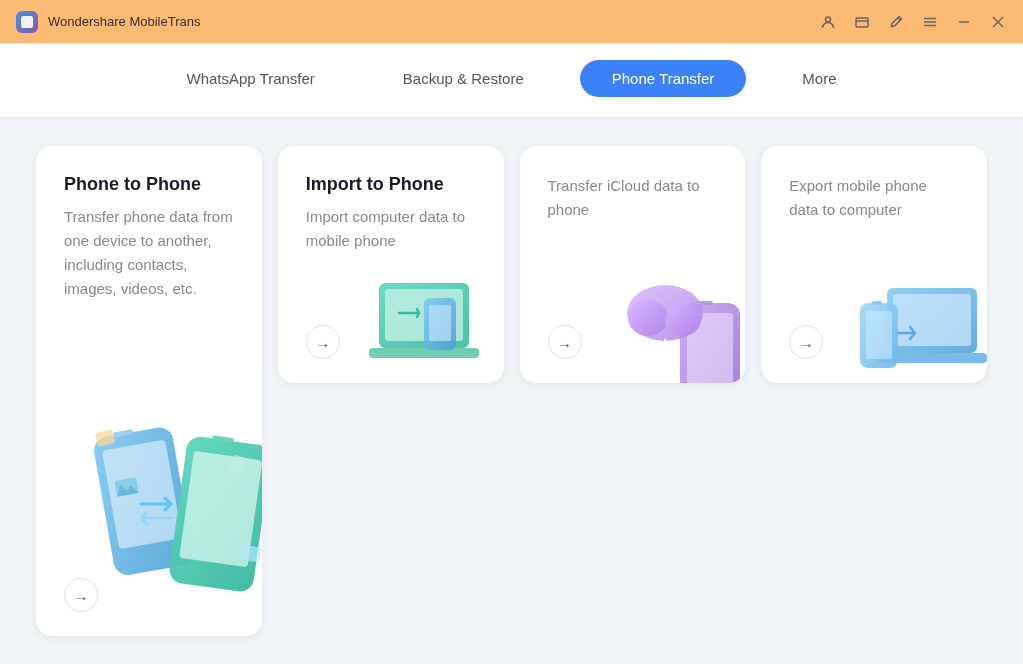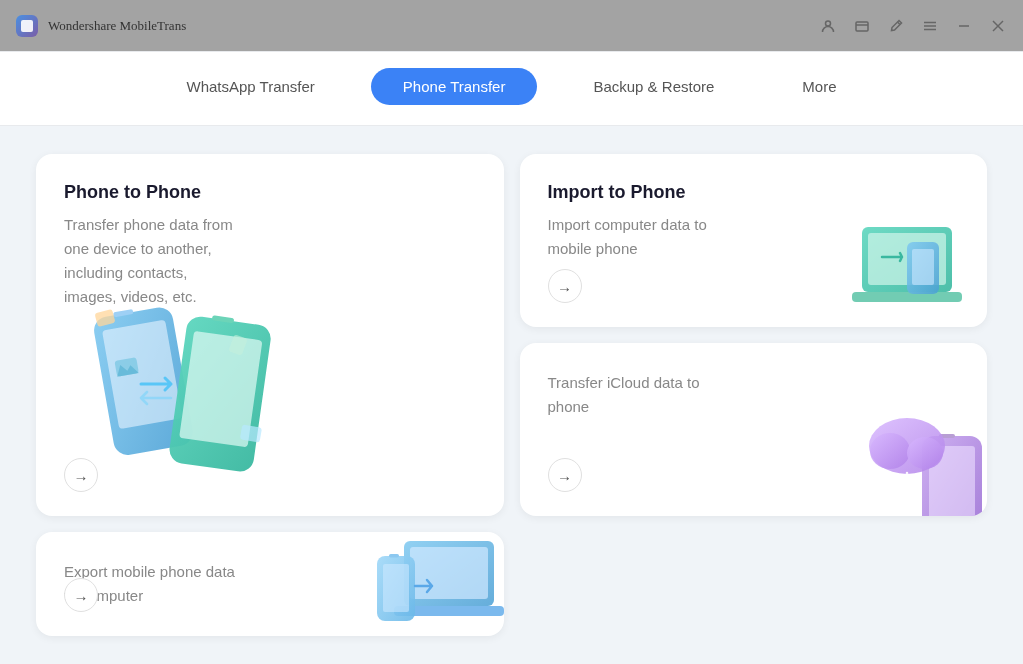--- a/index.html
+++ b/index.html
@@ -11,25 +11,24 @@
       overflow: hidden;
       display: flex;
       flex-direction: column;
     }
 
     
     .titlebar {
       display: flex;
       align-items: center;
       justify-content: space-between;
-      background: #a3a3a3;
+      background: #fdba74;
       padding: 0 16px;
-      height: 52px;
+      height: 44px;
       border-bottom: 1px solid #e8eaed;
-      font-family: Liberation Serif, serif;
     }
     .titlebar-left {
       display: flex;
       align-items: center;
       gap: 10px;
     }
     .app-icon {
       width: 22px;
       height: 22px;
       border-radius: 6px;
@@ -93,21 +92,21 @@
     .nav-pill.active {
       background: #3b82f6;
       color: white;
     }
 
     
     .main-content {
       flex: 1;
       padding: 28px 36px;
       display: grid;
-      grid-template-columns: 1fr 1fr;
+      grid-template-columns: 1fr 1fr 1fr 1fr;
       grid-template-rows: 1fr 1fr;
       gap: 16px;
       background: #f0f4f8;
     }
 
     
     .card {
       background: white;
       border-radius: 16px;
       padding: 28px;
@@ -246,22 +245,22 @@
       <svg viewBox="0 0 16 16" fill="none" stroke="#666" stroke-width="1.5">
         <line x1="3" y1="3" x2="13" y2="13"></line>
         <line x1="13" y1="3" x2="3" y2="13"></line>
       </svg>
     </div>
   </div>
 </div>
 
 <div class="nav-bar">
   <button class="nav-pill">WhatsApp Transfer</button>
+  <button class="nav-pill">Backup &amp; Restore</button>
   <button class="nav-pill active">Phone Transfer</button>
-  <button class="nav-pill">Backup &amp; Restore</button>
   <button class="nav-pill">More</button>
 </div>
 
 <div class="main-content">
 
   <div class="card card-phone-to-phone">
     <div class="card-title">Phone to Phone</div>
     <div class="card-desc">Transfer phone data from one device to another, including contacts, images, videos, etc.</div>
 
     <div class="card-illustration phone-to-phone-illus">

